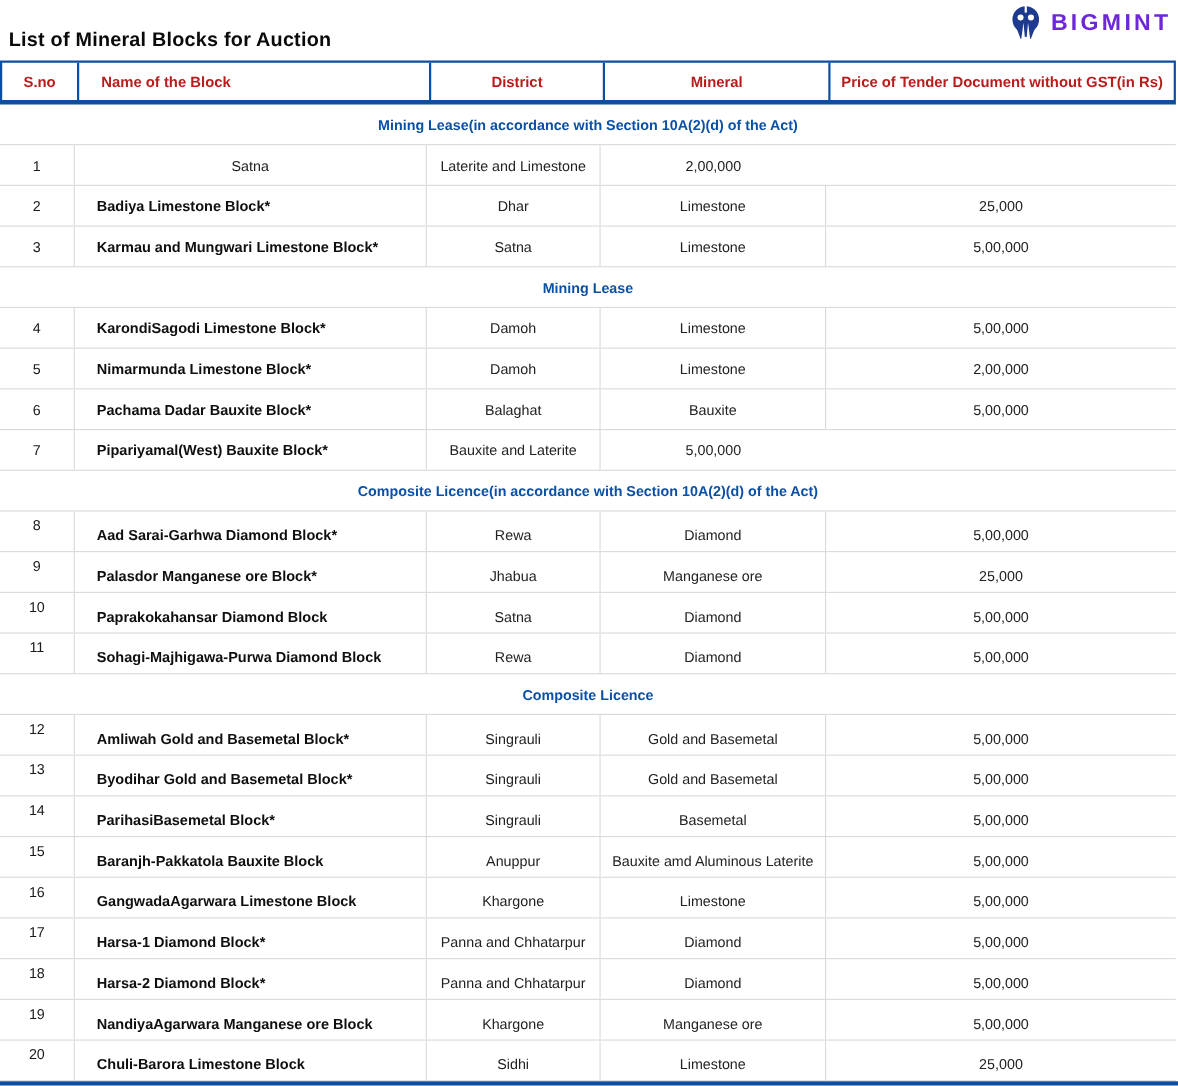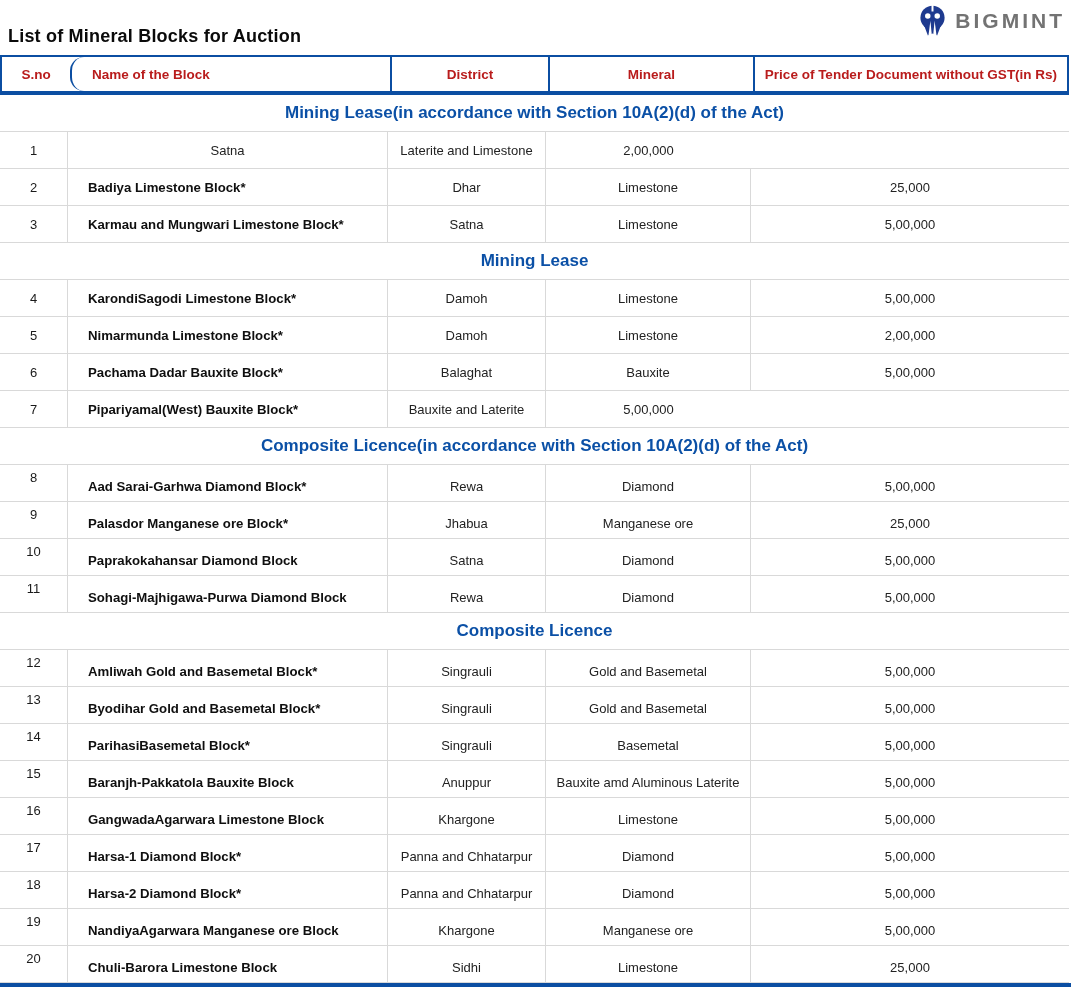--- a/index.html
+++ b/index.html
@@ -13,45 +13,45 @@
   .page-title {
     position: absolute; left: 8px; top: 26px;
     font-size: 18px; font-weight: bold; color: #0a0a0a; letter-spacing: .2px;
   }
   .brand {
     position: absolute; right: 6px; top: 4px;
     display: flex; align-items: center; gap: 7px;
   }
   .brand-icon { display: block; }
   .brand-name {
-    font-size: 21px; font-weight: bold; color: #737373; letter-spacing: 3px;
+    font-size: 21px; font-weight: bold; color: #6d28d9; letter-spacing: 3px;
   }
 
   .table-wrap { width: 1069px; }
 
   .thead {
     display: grid; grid-template-columns: 68px 320px 158px 205px 1fr;
     height: 40px;
     border-top: 2px solid #0b4ea2;
     border-left: 2px solid #0b4ea2;
     border-right: 2px solid #0b4ea2;
     border-bottom: 4px solid #0b4ea2;
   }
   .thead .cell {
     display: flex; align-items: center; justify-content: center;
     font-size: 13.5px; font-weight: bold; color: #b91c1c;
     border-left: 2px solid #0b4ea2; overflow: hidden; white-space: nowrap;
   }
   .thead .cell:first-child { border-left: none; }
-  .thead .c-name { justify-content: flex-start; padding-left: 20px; border-radius: 14px; }
+  .thead .c-name { justify-content: flex-start; padding-left: 20px; }
 
   .section-row {
     height: 36px; display: flex; align-items: center; justify-content: center;
   }
-  .section-title { font-size: 17px; font-weight: bold; color: #0b50a6; }
+  .section-title { font-size: 13px; font-weight: bold; color: #0b50a6; }
 
   .row-group { border-top: 1px solid #d9d9d9; }
   .data-row {
     display: grid; grid-template-columns: 68px 320px 158px 205px 1fr;
     height: 37px; border-bottom: 1px solid #d9d9d9;
   }
   .data-row .cell {
     display: flex; align-items: center; justify-content: center;
     font-size: 13px; color: #222; overflow: hidden; white-space: nowrap;
   }

